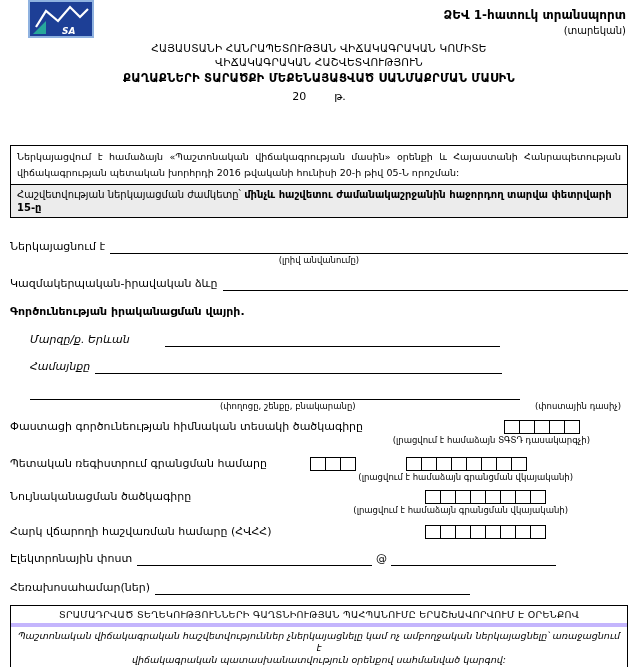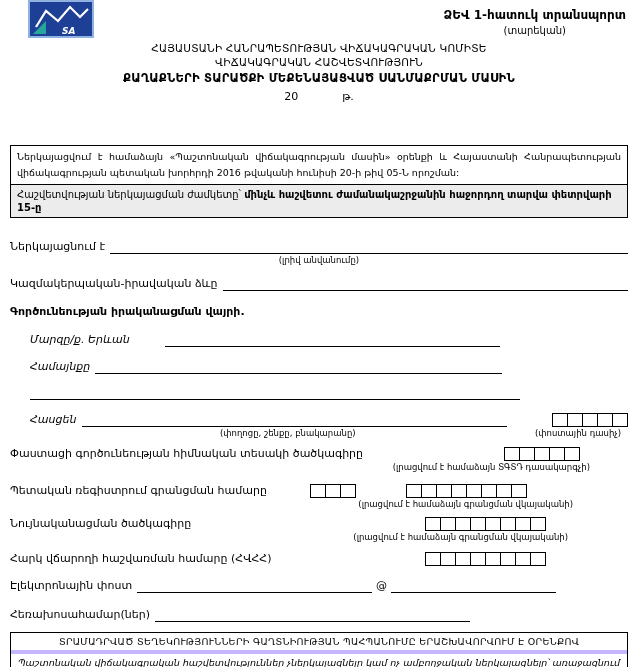--- a/index.html
+++ b/index.html
@@ -1,27 +1,27 @@
 <!DOCTYPE html>
 <html><head>
 <meta charset="utf-8">
 <style>
   html,body{margin:0;padding:0;background:#fff;}
   body{width:638px;height:667px;font-family:"DejaVu Sans",sans-serif;color:#000;overflow:hidden;}
   *{box-sizing:border-box;}
   .page{position:relative;width:638px;height:667px;padding:8px 10px;}
   
   .logo{position:absolute;left:28px;top:0;width:66px;height:38px;}
-  .code-block{position:absolute;right:12px;top:8px;text-align:center;}
+  .code-block{position:absolute;right:12px;top:8px;text-align:right;}
   .code-block .code{font-weight:bold;font-size:12px;}
   .code-block .period{font-size:10px;margin-top:3px;}
   .org1{margin-top:34px;text-align:center;font-size:10.5px;letter-spacing:.2px;}
   .org2{margin-top:2px;text-align:center;font-size:10.5px;letter-spacing:.2px;}
   .title{margin-top:3px;text-align:center;font-size:11.5px;font-weight:bold;letter-spacing:.2px;}
-  .year-row{margin-top:5px;text-align:center;font-size:11px;display:flex;justify-content:center;align-items:flex-end;gap:14px;}
+  .year-row{margin-top:5px;text-align:center;font-size:11px;display:flex;justify-content:center;align-items:flex-end;gap:6px;}
   .year-gap{display:inline-block;width:16px;height:12px;}
   
   .notice{margin-top:42px;border:1px solid #000;}
   .notice-row1{padding:3px 6px;font-size:9.5px;line-height:16px;text-align:justify;}
   .notice-row2{border-top:1px solid #000;background:#ececec;padding:3px 6px;font-size:10px;line-height:13px;}
   
   .row{display:flex;align-items:flex-end;font-size:11px;line-height:14px;}
   .lbl{white-space:nowrap;padding-right:5px;}
   .fill{flex:1;border-bottom:1px solid #000;height:13px;}
   .hint{font-size:8.5px;line-height:10px;}
@@ -117,31 +117,20 @@
 
   <div class="row r-comm indent">
     <span class="lbl ital">Համայնքը</span>
     <span class="fill"></span>
   </div>
 
   <div class="row r-sett indent">
     <span class="fill"></span>
   </div>
 
-  <div class="row r-addr indent">
-    <span class="lbl ital">Հասցեն</span>
-    <span class="fill"></span>
-    <span class="cells">
-      <span class="cell"></span>
-      <span class="cell"></span>
-      <span class="cell"></span>
-      <span class="cell"></span>
-      <span class="cell"></span>
-    </span>
-  </div>
   <div class="hint addr-hints">
     <span class="h1">(փողոցը, շենքը, բնակարանը)</span>
     <span class="h2">(փոստային դասիչ)</span>
   </div>
 
   <div class="row r-acode">
     <span class="lbl">Փաստացի գործունեության հիմնական տեսակի ծածկագիրը</span>
     <span class="cells">
       <span class="cell"></span>
       <span class="cell"></span>

